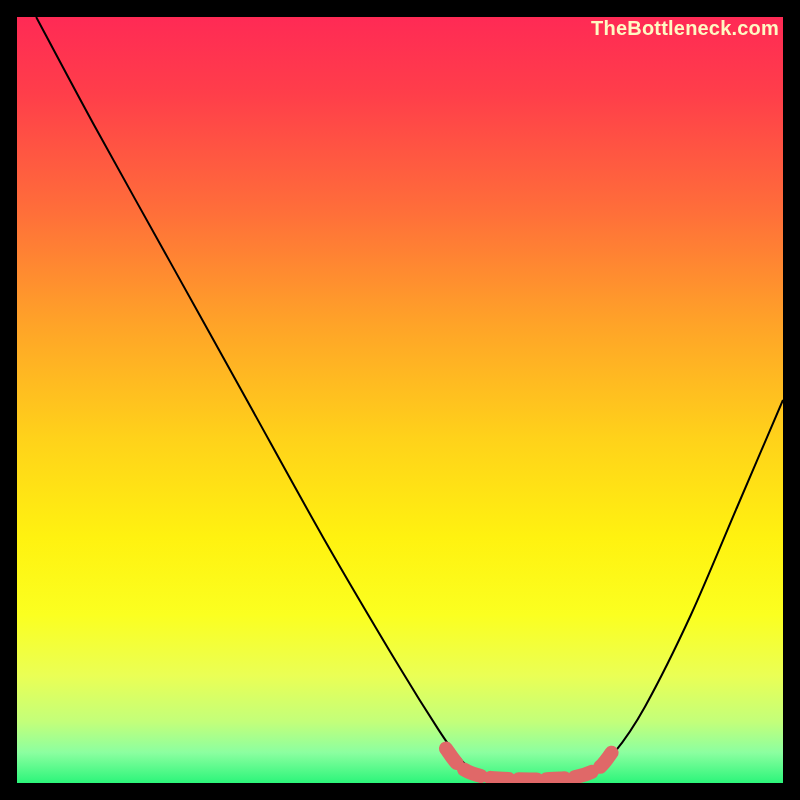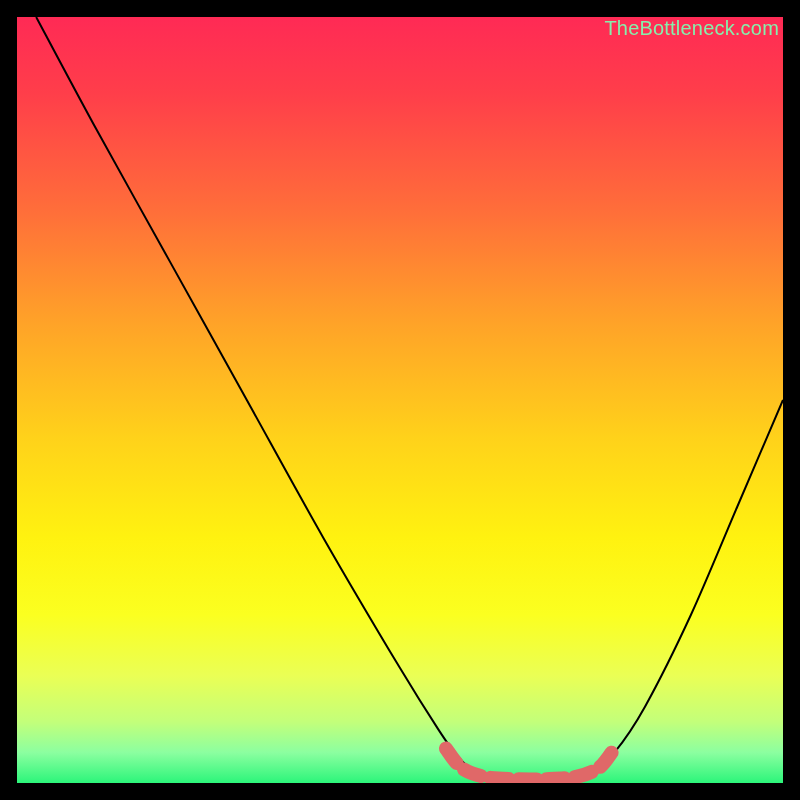--- a/index.html
+++ b/index.html
@@ -23,23 +23,23 @@
     position: absolute;
     left: 0;
     top: 0;
     width: 766px;
     height: 766px;
   }
   .watermark {
     position: absolute;
     top: 0px;
     right: 4px;
-    color: #86efac;
+    color: #fef9c3;
     font-size: 20px;
-    font-weight: 400;
+    font-weight: 700;
     letter-spacing: 0.2px;
   }
 </style>
 </head>
 <body>
 
 <div class="frame">
   <svg class="plot" viewBox="0 0 766 766" preserveAspectRatio="none">
     <defs>
       <linearGradient id="bg-grad" x1="0" y1="0" x2="0" y2="1">

